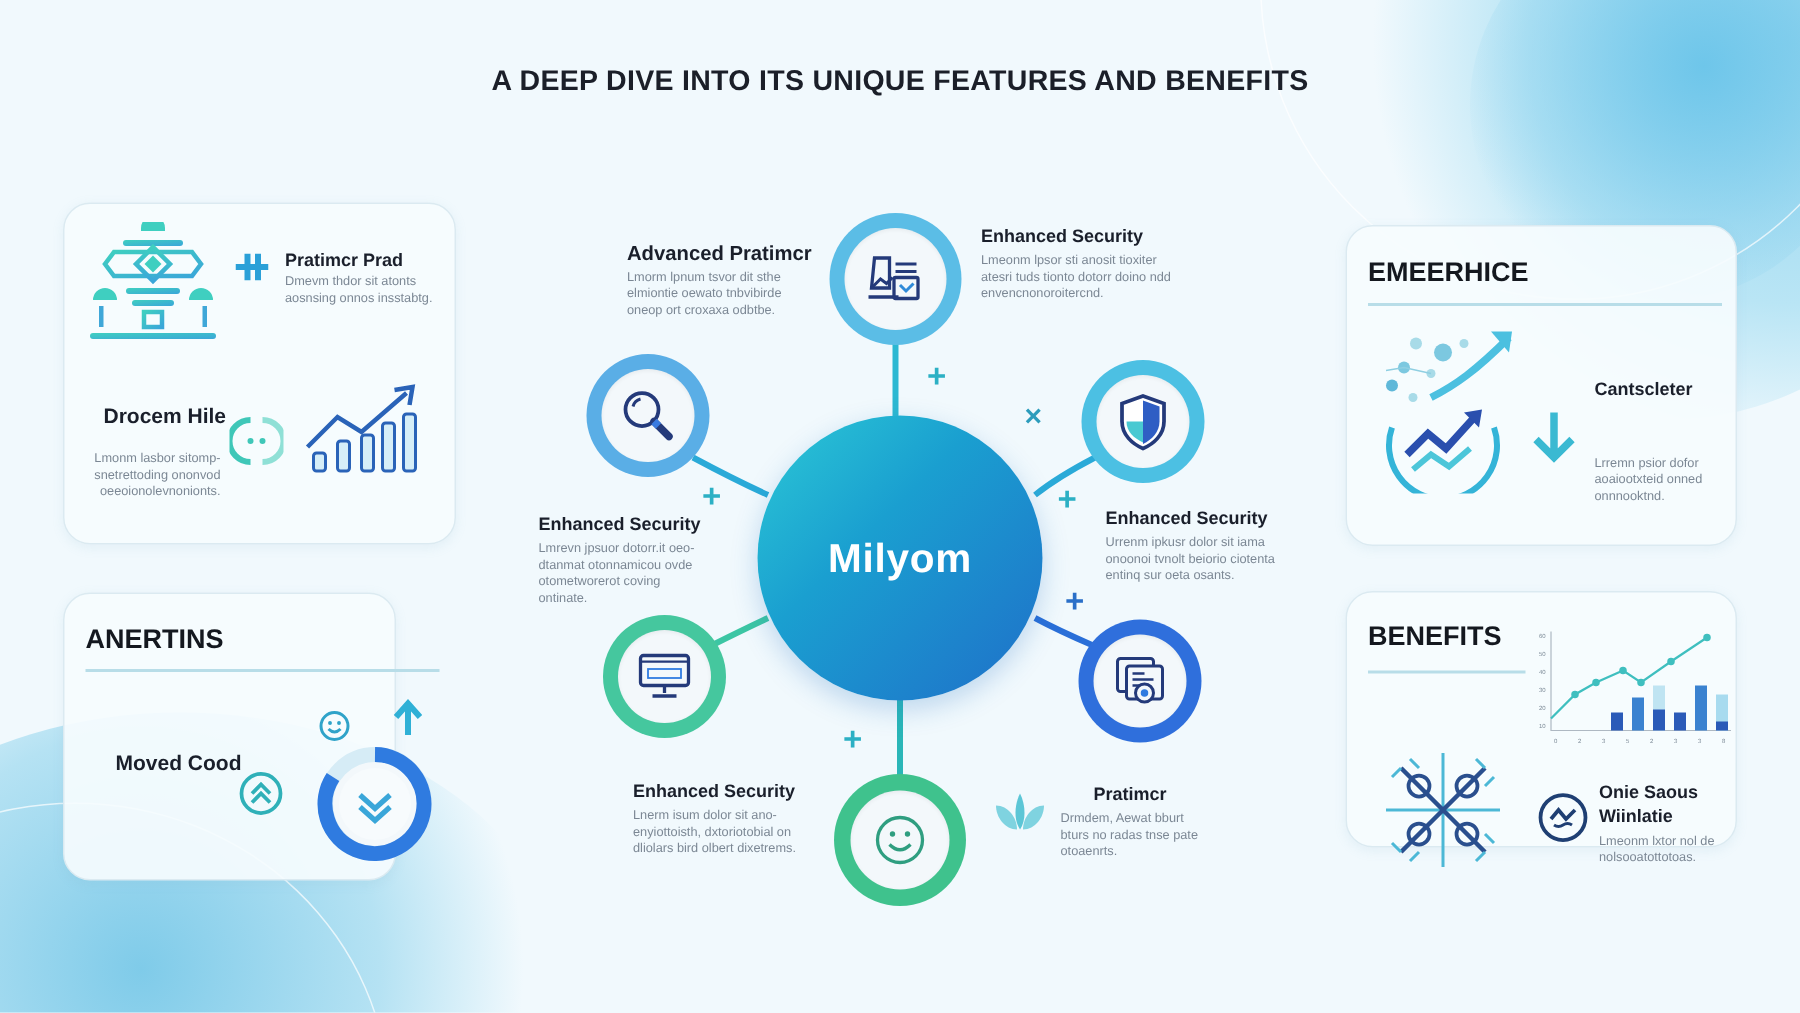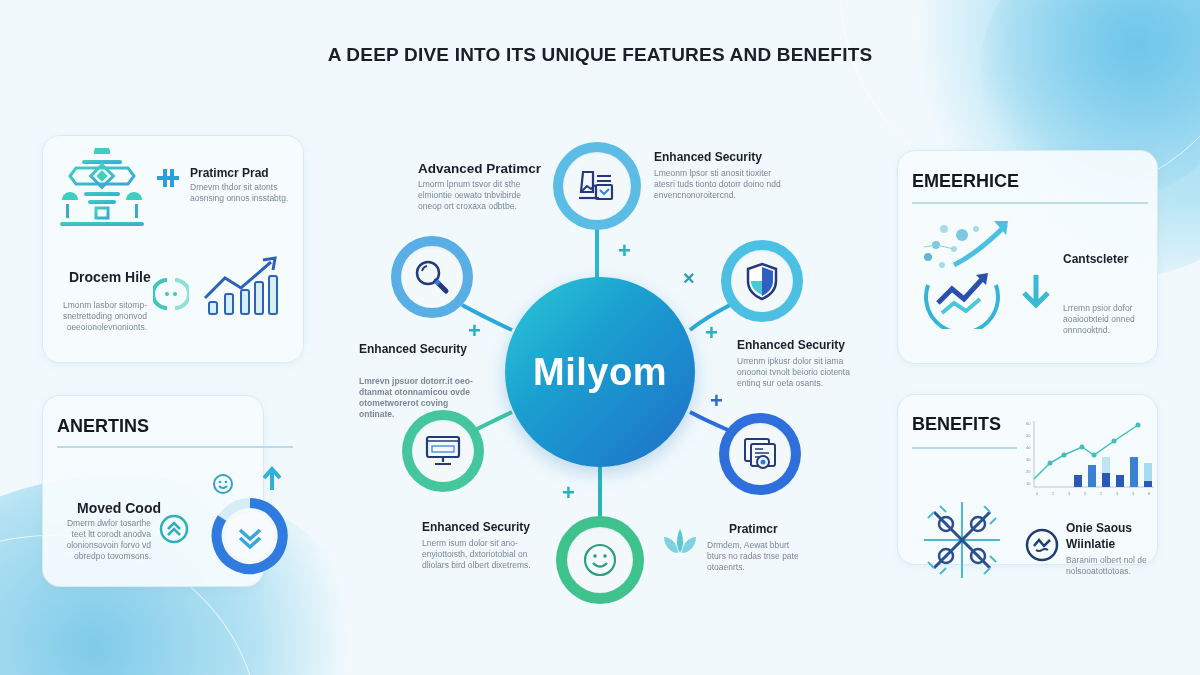--- a/index.html
+++ b/index.html
@@ -42,21 +42,21 @@
 
   .feat-title { position: absolute; font-size: 12px; font-weight: bold; color: #1a1f2b; white-space: nowrap; }
   .feat-desc { position: absolute; font-size: 8.5px; line-height: 11px; color: #7b8794; }
 
   .hub {
     position: absolute; left: 505px; top: 277px; width: 190px; height: 190px; border-radius: 50%;
     background: linear-gradient(135deg, #2cc9d6 0%, #1a9fd0 40%, #1f6fc9 100%);
     box-shadow: 0 6px 18px rgba(30,110,190,0.25);
     display: flex; align-items: center; justify-content: center;
   }
-  .hub-label { color: #fff; font-size: 38px; font-weight: bold; letter-spacing: 0.5px; }
+  .hub-label { color: #fff; font-size: 27px; font-weight: bold; letter-spacing: 0.5px; }
 
   .node {
     position: absolute; border-radius: 50%; display: flex; align-items: center; justify-content: center;
   }
   .node-inner {
     border-radius: 50%; background: #f3f8fb; display: flex; align-items: center; justify-content: center;
     box-shadow: inset 0 1px 3px rgba(0,0,0,0.06);
   }
   .plus { position: absolute; font-size: 22px; font-weight: bold; line-height: 1; }
   svg { display: block; }
@@ -129,21 +129,20 @@
   <svg class="abs" style="left:169px; top:77px;" width="22" height="22" viewBox="0 0 22 22">
     <circle cx="11" cy="11" r="9" fill="none" stroke="#2fa3c9" stroke-width="2"></circle>
     <circle cx="8" cy="9" r="1.3" fill="#2fa3c9"></circle>
       <circle cx="14" cy="9" r="1.3" fill="#2fa3c9"></circle>
     <path d="M7 13 q4 4 8 0" fill="none" stroke="#2fa3c9" stroke-width="2"></path>
   </svg>
   <svg class="abs" style="left:218px; top:70px;" width="22" height="26" viewBox="0 0 22 26">
     <path d="M11 24 V4 M3 12 L11 3 L19 12" fill="none" stroke="#2fb0d6" stroke-width="4"></path>
   </svg>
   <div class="feat-title" style="left:34px; top:104px; font-size:14px;">Moved Cood</div>
-  <div class="feat-desc" style="left:14px; top:122px; width:94px; text-align:right;">Dmerm dwfor tosarthe teet ltt corodt anodva olonionsovoin forvo vd obredpo tovomsons.</div>
   <svg class="abs" style="left:116px; top:118px;" width="30" height="30" viewBox="0 0 30 30">
     <circle cx="15" cy="15" r="13" fill="none" stroke="#2fb0b8" stroke-width="2.5"></circle>
     <path d="M9 15 L15 9 L21 15 M9 21 L15 15 L21 21" fill="none" stroke="#2fb0b8" stroke-width="2.5"></path>
   </svg>
   <svg class="abs" style="left:167px; top:100px;" width="80" height="80" viewBox="0 0 80 80">
     <circle cx="40" cy="40" r="33" fill="#f3f8fb" stroke="#d6ecf6" stroke-width="10"></circle>
     <path d="M40 7 A33 33 0 1 1 12 22" fill="none" stroke="#2f7be0" stroke-width="10"></path>
     <circle cx="40" cy="40" r="24" fill="#f7fbfd"></circle>
     <path d="M30 34 L40 43 L50 34 M30 42 L40 51 L50 42" fill="none" stroke="#3aa6d9" stroke-width="3.5"></path>
   </svg>
@@ -237,21 +236,21 @@
 <span class="plus" style="left:710px; top:390px; color:#2a6fc8;">+</span>
 <span class="plus" style="left:562px; top:482px; color:#2cb0c4;">+</span>
 
 <div class="feat-title" style="left:418px; top:161px; font-size:13.5px;">Advanced Pratimcr</div>
 <div class="feat-desc" style="left:418px; top:179px; width:120px;">Lmorm lpnum tsvor dit sthe elmiontie oewato tnbvibirde oneop ort croxaxa odbtbe.</div>
 
 <div class="feat-title" style="left:654px; top:150px;">Enhanced Security</div>
 <div class="feat-desc" style="left:654px; top:168px; width:128px;">Lmeonm lpsor sti anosit tioxiter atesri tuds tionto dotorr doino ndd envencnonoroitercnd.</div>
 
 <div class="feat-title" style="left:359px; top:342px;">Enhanced Security</div>
-<div class="feat-desc" style="left:359px; top:376px; width:115px;font-weight:bold;">Lmrevn jpsuor dotorr.it oeo- dtanmat otonnamicou ovde otometworerot coving ontinate.</div>
+<div class="feat-desc" style="left:359px; top:360px; width:115px;">Lmrevn jpsuor dotorr.it oeo- dtanmat otonnamicou ovde otometworerot coving ontinate.</div>
 
 <div class="feat-title" style="left:737px; top:338px;">Enhanced Security</div>
 <div class="feat-desc" style="left:737px; top:356px; width:118px;">Urrenm ipkusr dolor sit iama onoonoi tvnolt beiorio ciotenta entinq sur oeta osants.</div>
 
 <div class="feat-title" style="left:422px; top:520px;">Enhanced Security</div>
 <div class="feat-desc" style="left:422px; top:538px; width:112px;">Lnerm isum dolor sit ano- enyiottoisth, dxtoriotobial on dliolars bird olbert dixetrems.</div>
 
 <svg class="abs" style="left:660px; top:527px;" width="40" height="28" viewBox="0 0 40 28">
   <path d="M20 2 C24 10 24 20 20 26 C16 20 16 10 20 2 Z" fill="#5cc6d6"></path>
   <path d="M4 10 C12 10 18 18 18 26 C10 26 4 18 4 10 Z" fill="#7fd3e0"></path>
@@ -340,14 +339,14 @@
       <path d="M8 64 l6 6 M20 76 l6 -6"></path>
         <path d="M64 76 l6 -6 M76 64 l-6 -6"></path>
     </g>
   </svg>
   <svg class="abs" style="left:127px; top:133px;" width="34" height="34" viewBox="0 0 34 34">
     <circle cx="17" cy="17" r="15" fill="none" stroke="#1f3f73" stroke-width="2.5"></circle>
     <path d="M9 18 L14 12 L19 18 L25 12" fill="none" stroke="#1f3f73" stroke-width="2.5"></path>
     <path d="M11 22 q3 2 6 0 t6 0" fill="none" stroke="#1f3f73" stroke-width="2"></path>
   </svg>
   <div class="feat-title" style="left:168px; top:125px; width:90px; white-space:normal; line-height:16px;">Onie Saous Wiinlatie</div>
-  <div class="feat-desc" style="left:168px; top:160px; width:88px;">Baranim olbert nol de nolsooatottotoas.</div>
+  <div class="feat-desc" style="left:168px; top:160px; width:88px;">Lmeonm lxtor nol de nolsooatottotoas.</div>
 </div>
 
 </body></html>

